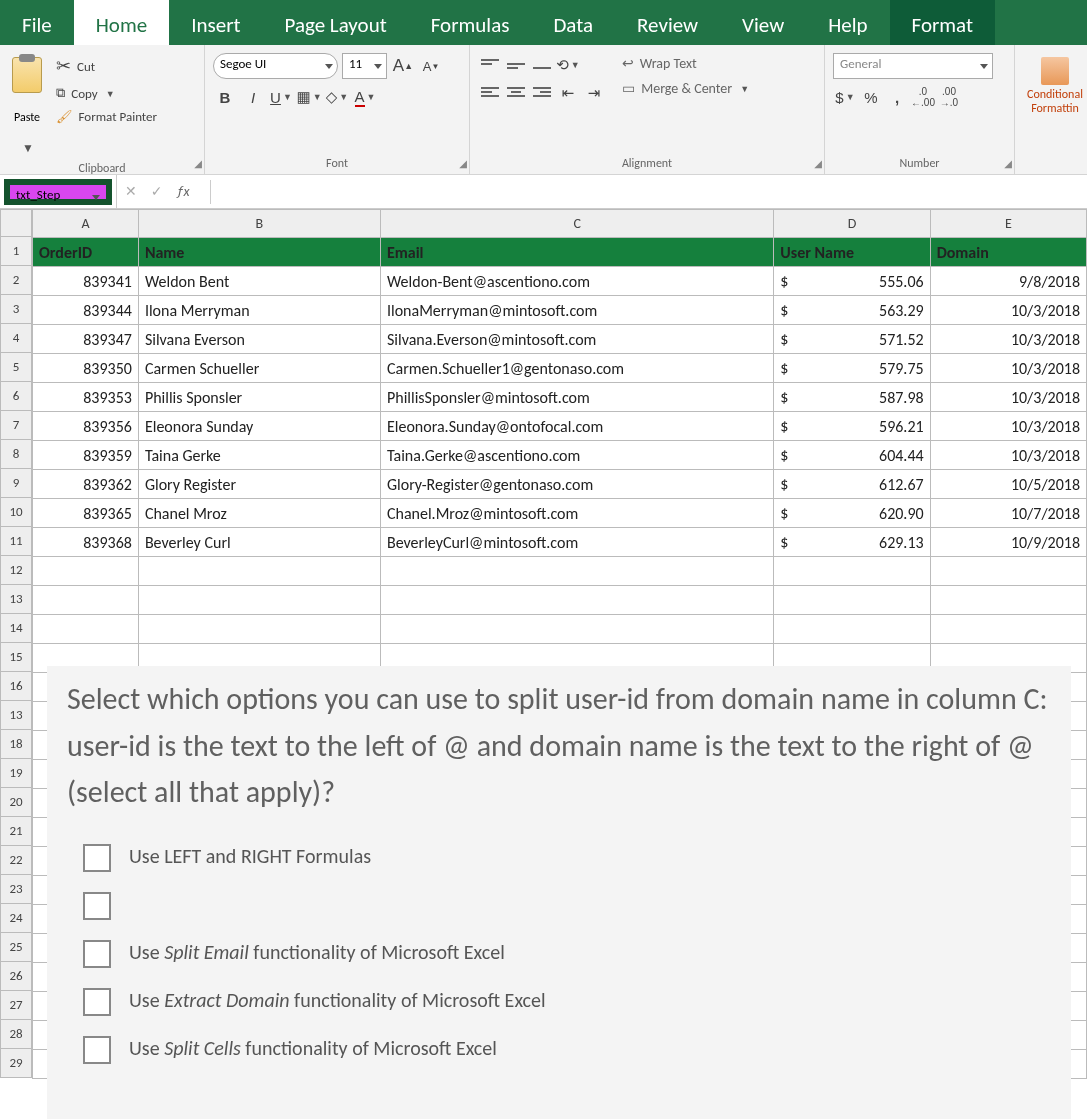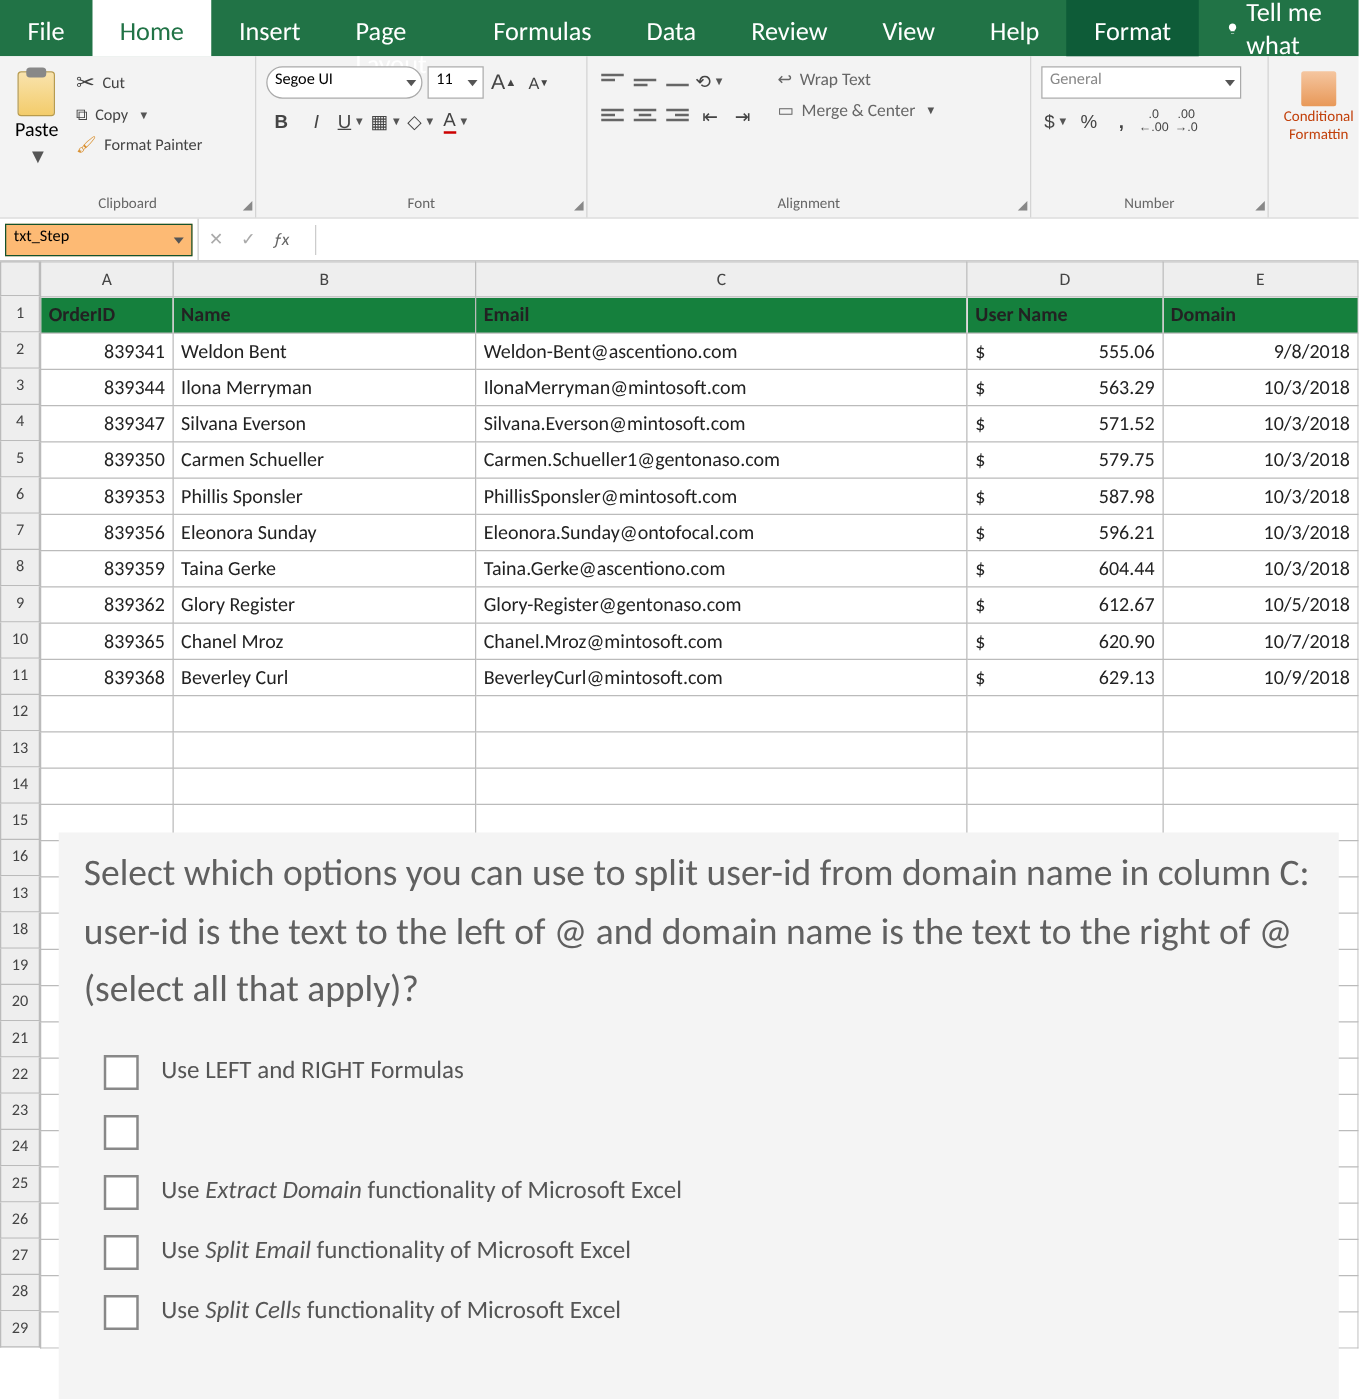--- a/index.html
+++ b/index.html
@@ -9,21 +9,21 @@
 .tabbar .tab.active{background:#fff;color:#217346;}
 .tabbar .tab.format{background:#0e5c38;}
 .tabbar .tab.tellme{display:flex;align-items:center;gap:6px;}
 .tabbar .bulb{width:16px;height:16px;}
 .ribbon{display:flex;background:#f3f3f3;border-bottom:1px solid #d4d4d4;height:130px;}
 .group{border-right:1px solid #d4d4d4;display:flex;flex-direction:column;padding:4px 8px 2px 8px;position:relative;}
 .group-body{flex:1;display:flex;align-items:flex-start;gap:6px;padding-top:4px;}
 .group-label{text-align:center;font-size:12px;color:#666;padding:2px 0;}
 .group-launcher{position:absolute;right:2px;bottom:4px;font-size:10px;color:#888;cursor:pointer;}
 .big-btn{display:flex;flex-direction:column;align-items:center;gap:2px;padding:4px;cursor:pointer;}
-.big-btn span{font-size:16px;}
+.big-btn span{font-size:12px;margin-top:15px;}
 .paste-icon{width:30px;height:36px;background:linear-gradient(#f9e3ad,#f3cc6b);border:1px solid #b89b4d;border-radius:3px;position:relative;}
 .paste-icon:after{content:"";position:absolute;top:-4px;left:6px;width:16px;height:8px;background:#888;border-radius:3px;}
 .clip-col{display:flex;flex-direction:column;gap:4px;font-size:13px;color:#444;}
 .clip-row{display:flex;align-items:center;gap:6px;cursor:pointer;padding:2px 4px;}
 .scissors{font-size:18px;}
 .font-group .group-body{flex-direction:column;gap:6px;}
 .font-row{display:flex;align-items:center;gap:4px;}
 .combo{border:1px solid #aaa;background:#fff;height:26px;font-size:13px;padding:2px 18px 2px 6px;position:relative;}
 .combo.fontname{width:125px;border-radius:13px;}
 .combo.fontsize{width:45px;}
@@ -35,21 +35,21 @@
 .bar.s{width:60%;}
 .align-wrap{display:flex;flex-direction:column;gap:4px;}
 .align-side{display:flex;flex-direction:column;gap:4px;padding-left:8px;color:#666;font-size:14px;}
 .side-row{display:flex;align-items:center;gap:6px;cursor:pointer;padding:2px;}
 .num-col{display:flex;flex-direction:column;gap:6px;}
 .combo.numfmt{width:160px;color:#888;}
 .styles-group{color:#aaa;}
 .cond-fmt{display:flex;flex-direction:column;align-items:center;font-size:12px;color:#c2410c;padding:4px;}
 .cond-icon{width:28px;height:28px;background:linear-gradient(#f5c6a0,#e89858);border-radius:2px;margin-bottom:2px;}
 .namebox-row{display:flex;align-items:center;background:#fff;border-bottom:1px solid #ccc;height:34px;}
-.namebox{border:1px solid #14532d;height:26px;width:150px;margin:0 4px;padding:2px 6px;font-size:13px;position:relative;background:#fdba74;}
+.namebox{border:6px solid #14532d;height:26px;width:108px;margin:0 4px;padding:2px 6px;font-size:13px;position:relative;background:#d946ef;}
 .fx-area{display:flex;align-items:center;gap:14px;padding:0 8px;color:#aaa;border-left:1px solid #ccc;height:100%;flex:1;}
 .fx-area .fx{font-style:italic;color:#666;}
 .formula-input{flex:1;border:none;height:24px;font-size:13px;outline:none;border-left:1px solid #ccc;padding-left:10px;margin-left:6px;}
 .sheet{display:flex;}
 .rowhdrs{display:flex;flex-direction:column;}
 .corner{width:32px;height:28px;background:#eee;border:1px solid #bbb;}
 .rh{width:32px;height:29px;background:#eee;border:1px solid #bbb;border-top:none;font-size:13px;text-align:center;line-height:27px;color:#444;cursor:pointer;}
 .gridwrap{flex:1;overflow:hidden;}
 table.grid{border-collapse:collapse;width:1055px;table-layout:fixed;}
 .grid th{background:#eee;border:1px solid #bbb;height:28px;font-weight:400;font-size:14px;color:#444;cursor:pointer;}
@@ -74,26 +74,20 @@
   <div class="tab">File</div>
   <div class="tab active">Home</div>
   <div class="tab">Insert</div>
   <div class="tab">Page Layout</div>
   <div class="tab">Formulas</div>
   <div class="tab">Data</div>
   <div class="tab">Review</div>
   <div class="tab">View</div>
   <div class="tab">Help</div>
   <div class="tab format">Format</div>
-  <div class="tab tellme">
-    <svg class="bulb" viewBox="0 0 24 24">
-        <path fill="#fff" d="M9 21h6v-1H9v1zm3-19C8 2 5 5 5 9c0 2.4 1.2 4.5 3 5.7V17h8v-2.3c1.8-1.2 3-3.3 3-5.7 0-4-3-7-7-7z"></path>
-      </svg>
-    <span>Tell me what</span>
-  </div>
 </div>
 
 <div class="ribbon">
 
   <div class="group" style="width:205px;">
     <div class="group-body">
       <div class="big-btn">
         <div class="paste-icon"></div>
         <span>Paste</span>
         <span class="dd-arrow">▼</span>
@@ -562,23 +556,23 @@
   <div class="qtext">Select which options you can use to split user-id from domain name in column C: user-id is the text to the left of @ and domain name is the text to the right of @ (select all that apply)?</div>
   <div class="opt">
     <div class="chk"></div>
     <div class="opt-label">Use LEFT and RIGHT Formulas</div>
   </div>
   <div class="opt">
     <div class="chk"></div>
   </div>
   <div class="opt">
     <div class="chk"></div>
-    <div class="opt-label"><span>Use </span><em>Extract Domain</em><span> functionality of Microsoft Excel</span></div>
+    <div class="opt-label"><span>Use </span><em>Split Email</em><span> functionality of Microsoft Excel</span></div>
   </div>
   <div class="opt">
     <div class="chk"></div>
-    <div class="opt-label"><span>Use </span><em>Split Email</em><span> functionality of Microsoft Excel</span></div>
+    <div class="opt-label"><span>Use </span><em>Extract Domain</em><span> functionality of Microsoft Excel</span></div>
   </div>
   <div class="opt">
     <div class="chk"></div>
     <div class="opt-label"><span>Use </span><em>Split Cells</em><span> functionality of Microsoft Excel</span></div>
   </div>
 </div>
 
 </body></html>

